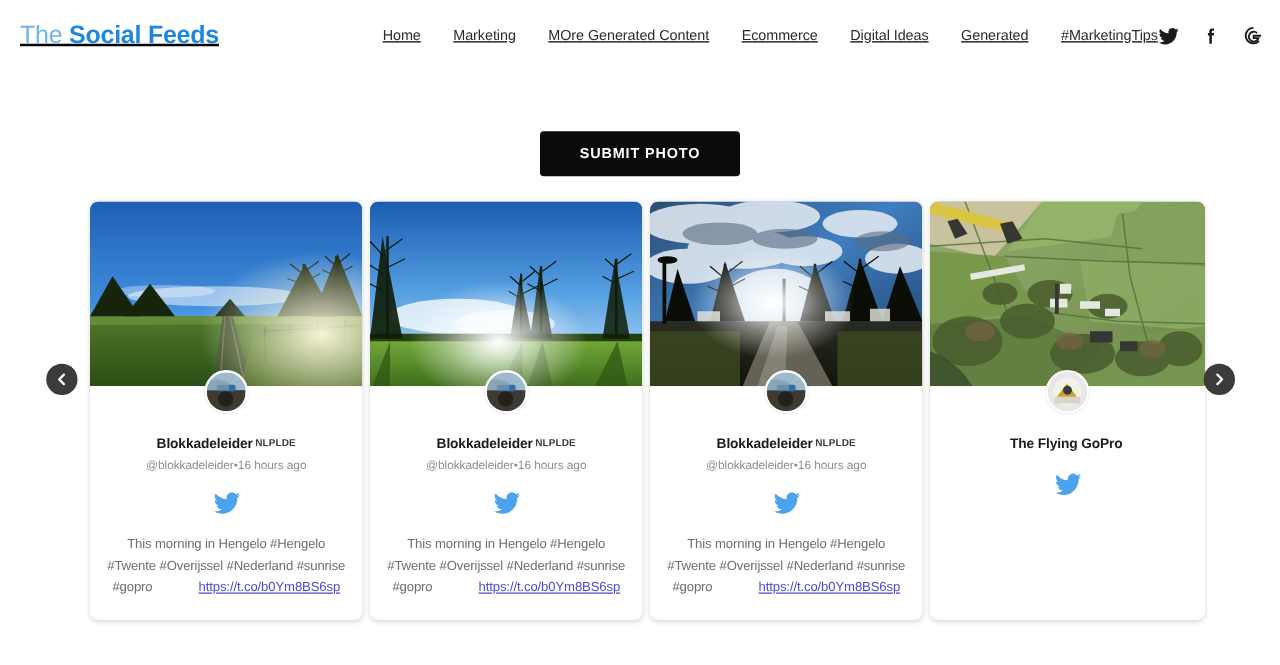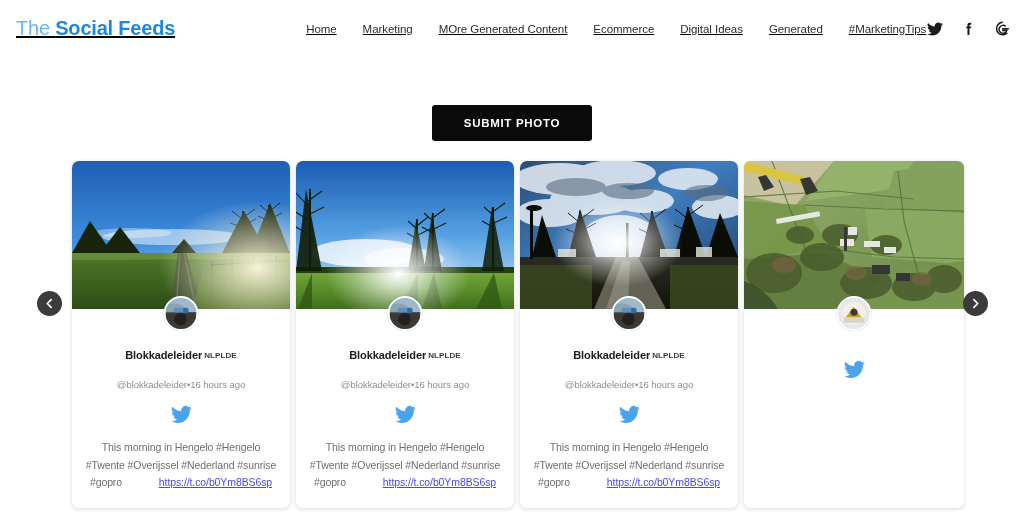--- a/index.html
+++ b/index.html
@@ -170,21 +170,21 @@
   .card-username-badge {
     font-size: 8px;
     font-weight: 700;
     color: #3b3b3b;
     letter-spacing: 0.1px;
     margin-left: 2px;
     vertical-align: 1px;
   }
 
   .card-meta {
-    margin-top: 16px;
+    margin-top: 4px;
     font-size: 9.5px;
     color: #8d8d8d;
     letter-spacing: -0.05px;
   }
 
   .card-network-icon {
     margin-top: 14px;
     display: flex;
     justify-content: center;
     color: #4aa3ec;
@@ -559,20 +559,23 @@
       <div class="card-avatar">
         <svg viewBox="0 0 35 35">
           <rect width="35" height="35" fill="#e8e8e8"></rect>
           <circle cx="17.5" cy="17.5" r="13" fill="#f2f0ea"></circle>
           <path d="M8 22 L17 10 L26 22 Z" fill="#c9a227"></path>
           <circle cx="17.5" cy="16" r="4" fill="#3a3a3a"></circle>
           <rect x="6" y="22" width="23" height="6" fill="#d8d4c8"></rect>
         </svg>
       </div>
       <div class="card-body">
+        <div>
+          <span class="card-username">The Flying GoPro</span><span class="card-username-badge"></span>
+        </div>
         <div class="card-network-icon">
           <svg viewBox="0 0 24 24" width="21" height="21" fill="currentColor">
             <path d="M23.95 4.57a10 10 0 0 1-2.82.77 4.96 4.96 0 0 0 2.16-2.72c-.95.56-2 .96-3.13 1.19a4.92 4.92 0 0 0-8.39 4.49A13.97 13.97 0 0 1 1.64 3.16a4.92 4.92 0 0 0 1.52 6.57 4.9 4.9 0 0 1-2.23-.62v.06a4.93 4.93 0 0 0 3.95 4.83 4.96 4.96 0 0 1-2.22.08 4.93 4.93 0 0 0 4.6 3.42A9.87 9.87 0 0 1 0 19.54a13.94 13.94 0 0 0 7.55 2.21c9.06 0 14.01-7.5 14.01-14.01 0-.21 0-.42-.02-.63a9.94 9.94 0 0 0 2.41-2.54z"></path>
           </svg>
         </div>
       </div>
     </article>
 
   </div>
 

